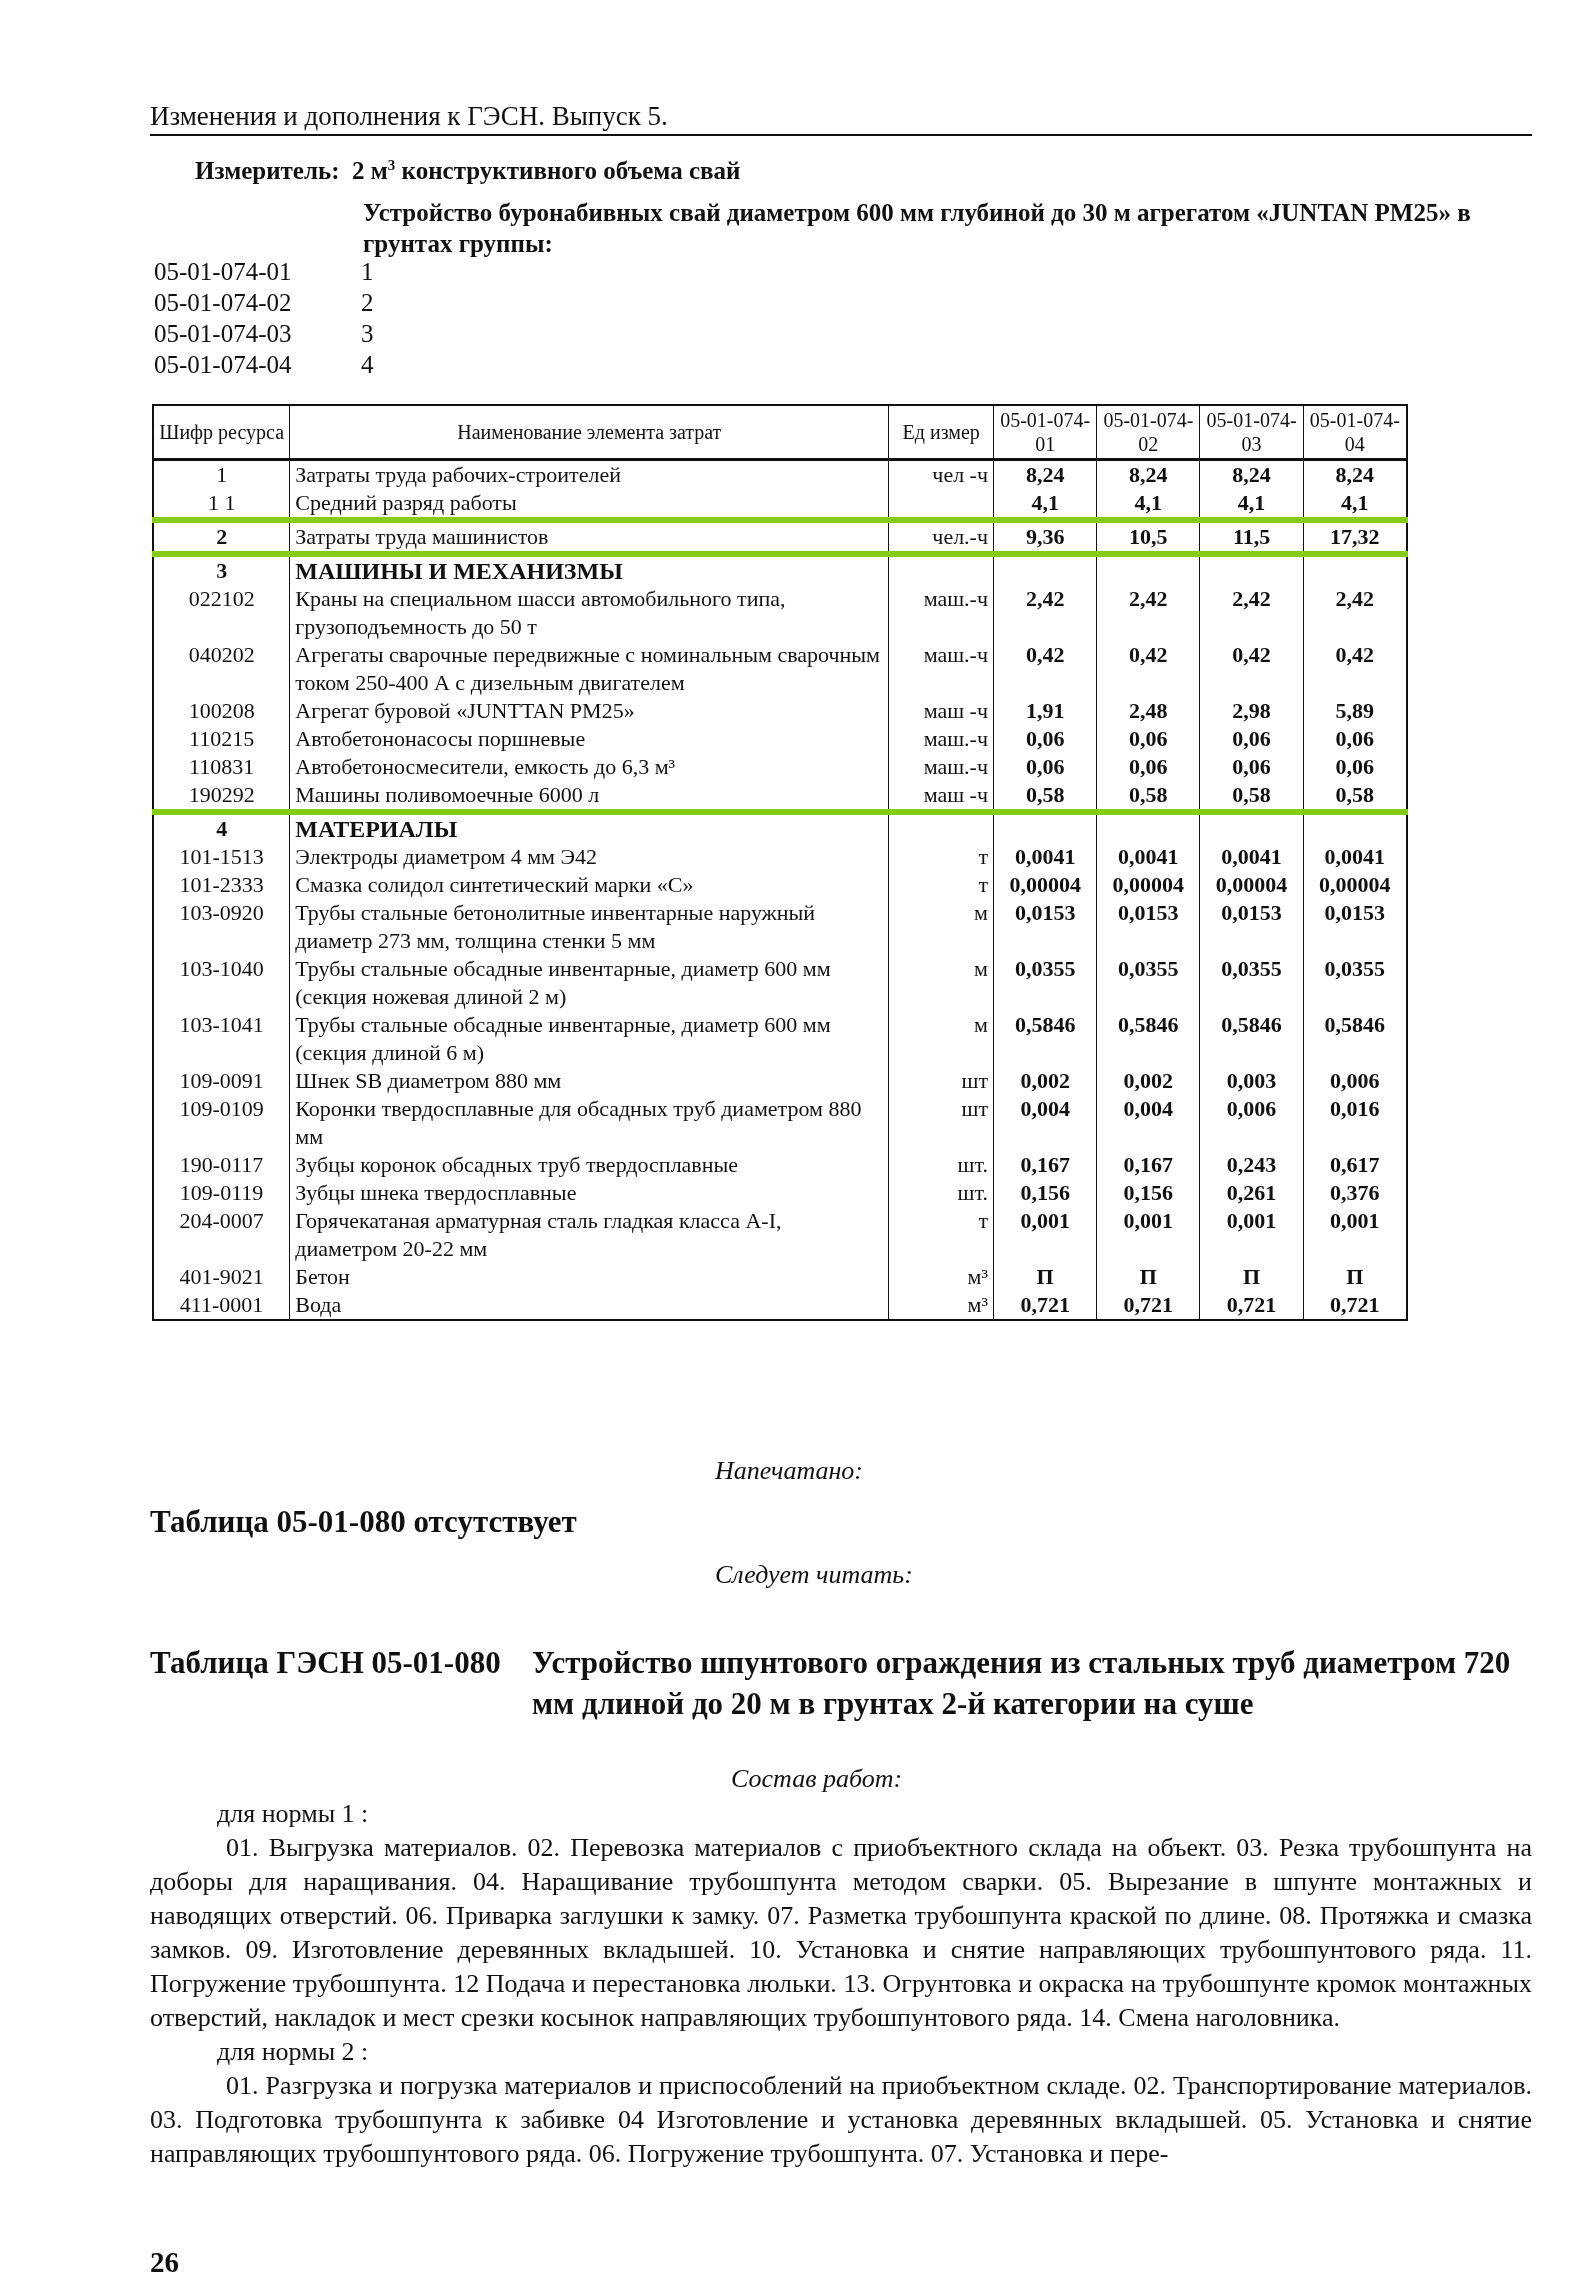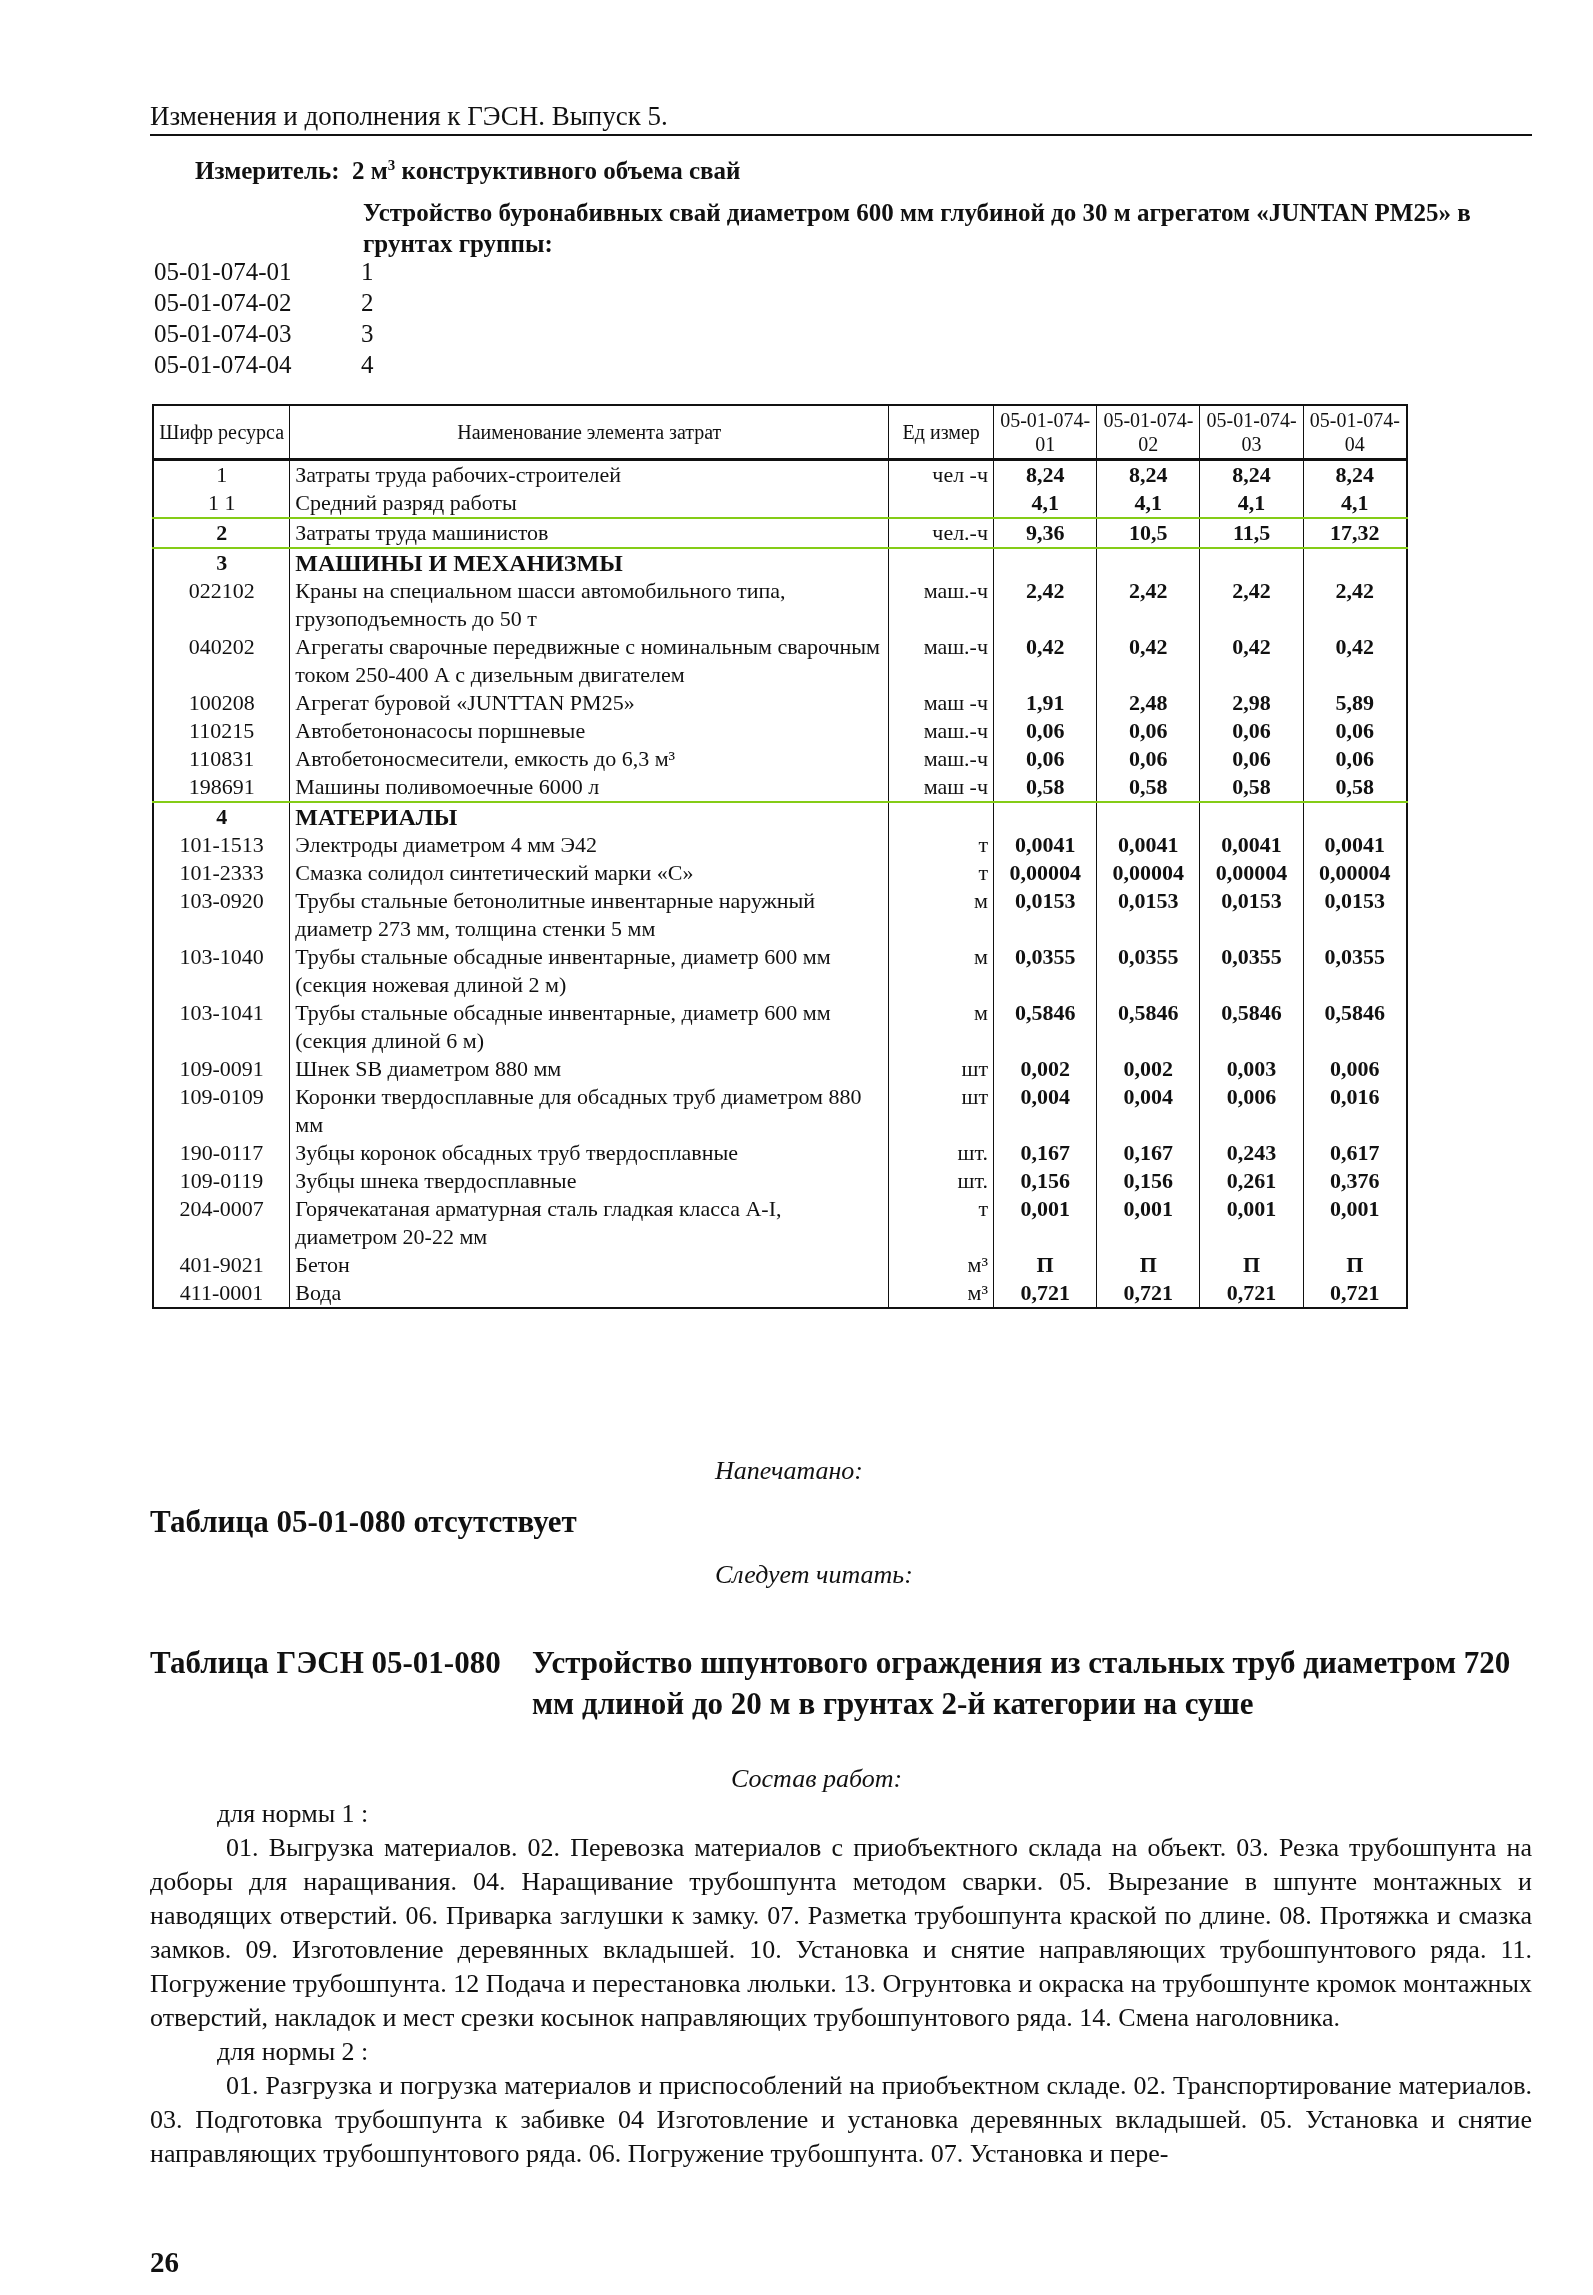--- a/index.html
+++ b/index.html
@@ -15,21 +15,21 @@
   .codes { position:absolute; left:114px; top:240px; font-size:25px; line-height:31px; }
   .codes .row { display:flex; }
   .codes .code { width:207px; }
   .codes .num { width:30px; }
 
   table.res { position:absolute; left:112px; top:388px; width:1256px; border-collapse:collapse;
               font-size:22px; line-height:28px; }
   table.res td, table.res th { border-left:1.5px solid #111; border-right:1.5px solid #111; padding:0 5px; vertical-align:top; }
   table.res { border:2.5px solid #111; }
   table.res th { font-weight:normal; border-bottom:3.5px solid #111; height:52px; vertical-align:middle; text-align:center; font-size:20px; line-height:24px; }
-  table.res tr.grp-end td { border-bottom:2px solid #84cc16; }
+  table.res tr.grp-end td { border-bottom:6px solid #84cc16; }
   .c-code { width:136px; text-align:center; }
   .c-name { width:656px; text-align:left; }
   .c-unit { width:101px; text-align:right; }
   .c-val  { width:96px; text-align:center; font-weight:bold; }
   td.section-name { font-weight:bold; font-size:24px; padding-left:10px; }
   td.section-code { font-weight:bold; }
   sup { font-size:0.6em; line-height:0; }
 
   .printed { position:absolute; left:675px; top:1440px; font-size:26px; font-style:italic;text-align:center; }
   .missing { position:absolute; left:110px; top:1488px; font-size:31px; font-weight:bold; }
@@ -162,21 +162,21 @@
         <tr>
           <td class="c-code">110831</td>
           <td class="c-name">Автобетоносмесители, емкость до 6,3 м³</td>
           <td class="c-unit">маш.-ч</td>
           <td class="c-val">0,06</td>
           <td class="c-val">0,06</td>
           <td class="c-val">0,06</td>
           <td class="c-val">0,06</td>
         </tr>
         <tr class="grp-end">
-          <td class="c-code">198691</td>
+          <td class="c-code">190292</td>
           <td class="c-name">Машины поливомоечные 6000 л</td>
           <td class="c-unit">маш -ч</td>
           <td class="c-val">0,58</td>
           <td class="c-val">0,58</td>
           <td class="c-val">0,58</td>
           <td class="c-val">0,58</td>
         </tr>
         <tr>
           <td class="c-code section-code">4</td>
           <td class="c-name section-name">МАТЕРИАЛЫ</td>

